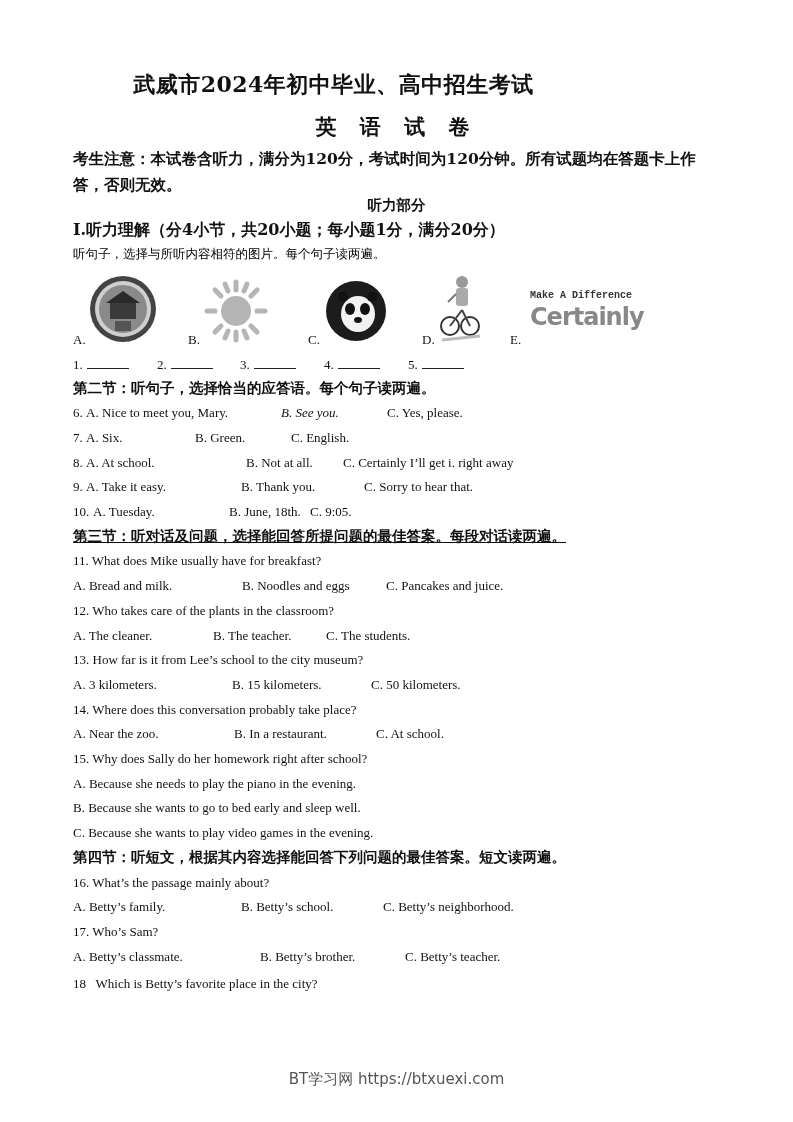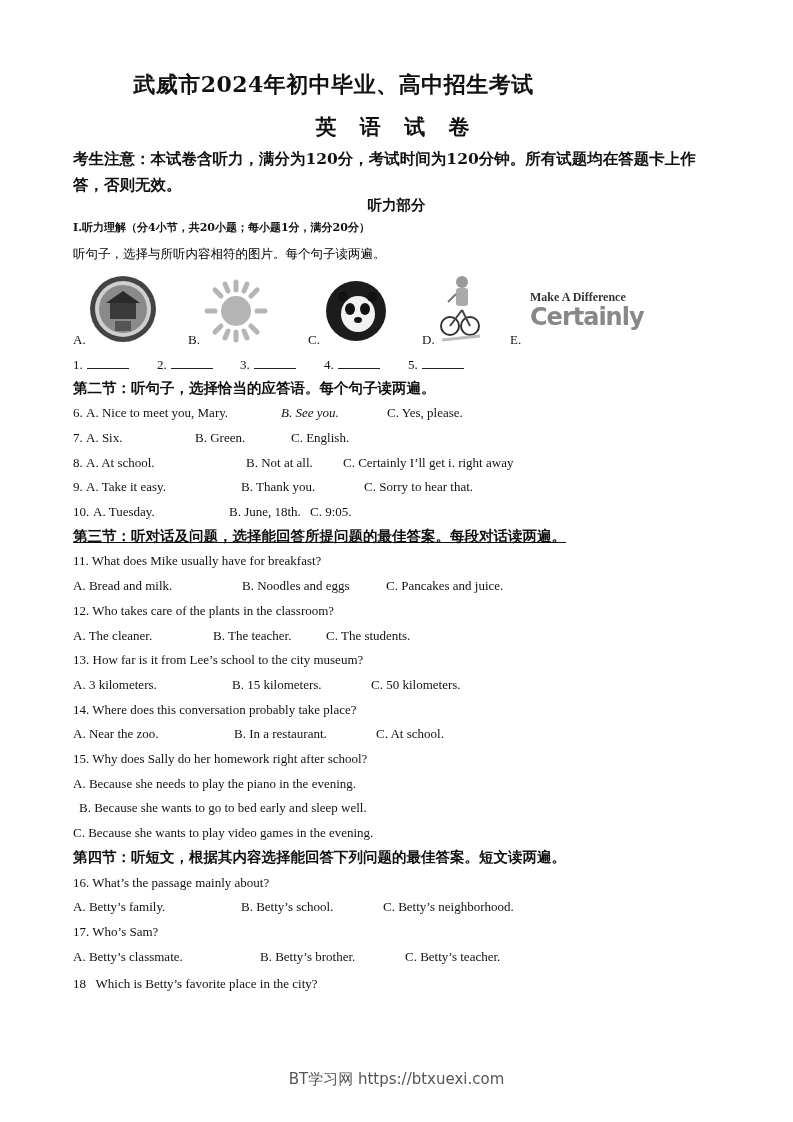--- a/index.html
+++ b/index.html
@@ -2,21 +2,21 @@
 <html><head>
 <meta charset="utf-8">
 <style>
   html, body { margin:0; padding:0; background:#ffffff; }
   body { width:793px; height:1122px; position:relative; overflow:hidden; color:#111; font-family:"Liberation Serif","DejaVu Serif",serif; }
   .abs { position:absolute; white-space:nowrap; }
   .title { left:0; width:667px; text-align:center; top:70px; font-size:22px; font-weight:bold; font-family:"DejaVu Serif","Liberation Serif",serif; letter-spacing:0.5px; }
   .subtitle { left:0; width:793px; text-align:center; top:113px; font-size:21px; font-weight:bold; font-family:"DejaVu Serif",serif; letter-spacing:8px; }
   .notice { left:73px; top:146px; width:650px; white-space:normal; font-size:15.5px; font-weight:bold; line-height:26px; font-family:"DejaVu Serif",serif; }
   .part-heading { left:0; width:793px; text-align:center; top:196px; font-size:14.5px; font-weight:bold; font-family:"DejaVu Serif",serif; }
-  .section-i { left:73px; top:220px; font-size:11px; font-weight:bold; font-family:"DejaVu Serif",serif; }
+  .section-i { left:73px; top:220px; font-size:16px; font-weight:bold; font-family:"DejaVu Serif",serif; }
   .instr { left:73px; top:246px; font-size:12.5px; color:#000000; font-family:"DejaVu Serif",serif; }
   .sec-head { left:73px; font-size:14.5px; font-weight:bold; font-family:"DejaVu Serif",serif; }
   .line { left:73px; font-size:13px; }
   .pic-label { font-size:13px; }
   .blank { display:inline-block; width:42px; border-bottom:1px solid #222; height:10px; margin-left:4px; vertical-align:baseline; }
   .footer { left:0; width:793px; text-align:center; top:1070px; font-size:15px; color:#555; font-family:"DejaVu Sans",sans-serif; }
   .pic { position:absolute; }
 </style>
 </head>
 <body>
@@ -76,21 +76,21 @@
     <rect x="18" y="14" width="12" height="18" rx="3" fill="#aaa"></rect>
     <line x1="18" y1="20" x2="10" y2="28" stroke="#777" stroke-width="2"></line>
     <circle cx="12" cy="52" r="9" fill="none" stroke="#333" stroke-width="2"></circle>
     <circle cx="32" cy="52" r="9" fill="none" stroke="#333" stroke-width="2"></circle>
     <line x1="12" y1="52" x2="24" y2="36" stroke="#444" stroke-width="2"></line>
     <line x1="24" y1="36" x2="32" y2="52" stroke="#444" stroke-width="2"></line>
     <line x1="4" y1="66" x2="42" y2="62" stroke="#bbb" stroke-width="3"></line>
   </svg>
 
   <span class="abs pic-label" style="left:510px;top:332px;">E.</span>
-  <div class="abs" style="left:530px;top:290px;font-family:Liberation Serif, serif;font-size:12px;font-weight:bold;color:#333;">Make A Difference</div>
+  <div class="abs" style="left:530px;top:290px;font-family:Liberation Mono, monospace;font-size:10px;font-weight:bold;color:#333;">Make A Difference</div>
   <div class="abs" style="left:530px;top:303px;font-family:'DejaVu Sans',sans-serif;font-size:24px;font-weight:bold;color:#888;letter-spacing:-1px;">Certainly</div>
 </div>
 
 <div>
   <span class="abs line" style="left:73px;top:357px;"><span>1.</span><span class="blank"></span></span>
   <span class="abs line" style="left:157px;top:357px;"><span>2.</span><span class="blank"></span></span>
   <span class="abs line" style="left:240px;top:357px;"><span>3.</span><span class="blank"></span></span>
   <span class="abs line" style="left:324px;top:357px;"><span>4.</span><span class="blank"></span></span>
   <span class="abs line" style="left:408px;top:357px;"><span>5.</span><span class="blank"></span></span>
 </div>
@@ -150,21 +150,21 @@
 </div>
 <div>
   <span class="abs line" style="top:702px;">14. Where does this conversation probably take place?</span>
   <span class="abs line" style="top:726px;">A. Near the zoo.</span>
   <span class="abs line" style="left:234px;top:726px;">B. In a restaurant.</span>
   <span class="abs line" style="left:376px;top:726px;">C. At school.</span>
 </div>
 <div>
   <span class="abs line" style="top:751px;">15. Why does Sally do her homework right after school?</span>
   <span class="abs line" style="top:776px;">A. Because she needs to play the piano in the evening.</span>
-  <span class="abs line" style="top:800px;margin-left:6px;">B. Because she wants to go to bed early and sleep well.</span>
+  <span class="abs line" style="top:800px;">B. Because she wants to go to bed early and sleep well.</span>
   <span class="abs line" style="top:825px;">C. Because she wants to play video games in the evening.</span>
 </div>
 
 <div class="abs sec-head" style="top:848px;">第四节：听短文，根据其内容选择能回答下列问题的最佳答案。短文读两遍。</div>
 
 <div>
   <span class="abs line" style="top:875px;text-align:right;">16. What’s the passage mainly about?</span>
   <span class="abs line" style="top:899px;">A. Betty’s family.</span>
   <span class="abs line" style="left:241px;top:899px;">B. Betty’s school.</span>
   <span class="abs line" style="left:383px;top:899px;">C. Betty’s neighborhood.</span>

